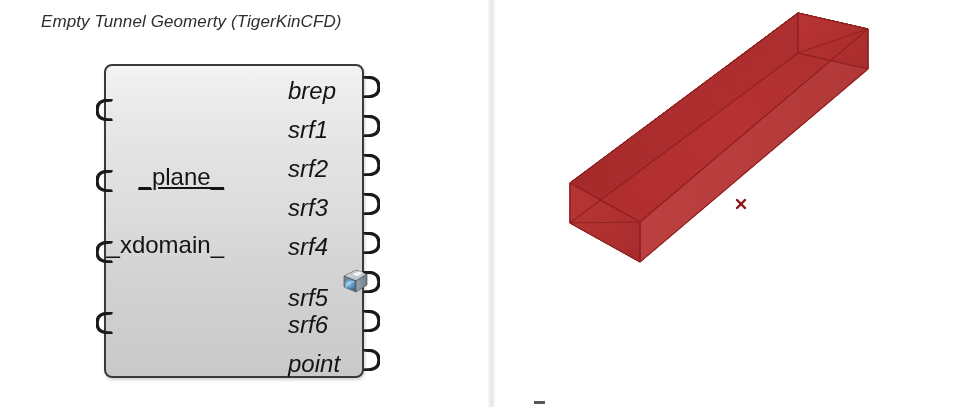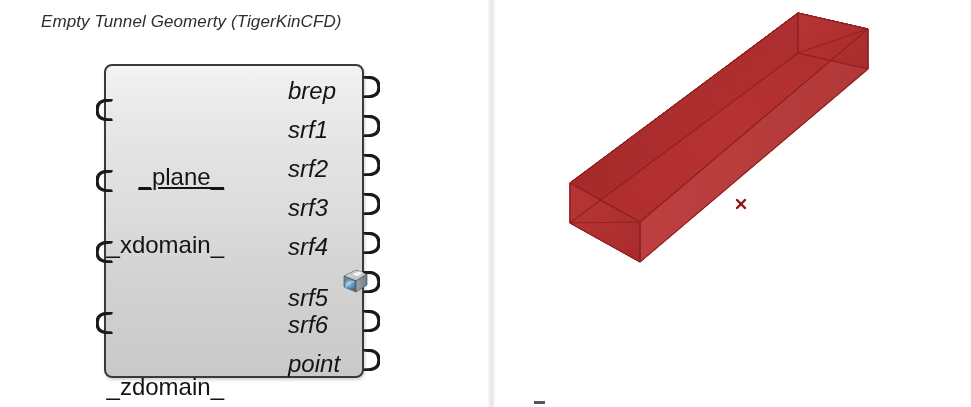--- a/index.html
+++ b/index.html
@@ -139,21 +139,20 @@
 
   <div class="gh-canvas">
 
     <div class="gh-title">Empty Tunnel Geomerty (TigerKinCFD)</div>
 
     <div class="gh-node">
       <div class="gh-node-inner">
 
         <div class="param-label in" style="top:99px;text-decoration:underline;">_plane_</div>
         <div class="param-label in" style="top:167px;text-align:right;">_xdomain_</div>
-        <div class="param-label in" style="top:309px;">_zdomain_</div>
 
         <div class="param-label out" style="top:13px;">brep</div>
         <div class="param-label out" style="top:52px;">srf1</div>
         <div class="param-label out" style="top:91px;">srf2</div>
         <div class="param-label out" style="top:130px;">srf3</div>
         <div class="param-label out" style="top:169px;">srf4</div>
         <div class="param-label out" style="top:208px;margin-top:12px;">srf5</div>
         <div class="param-label out" style="top:247px;">srf6</div>
         <div class="param-label out" style="top:286px;">point</div>
 

